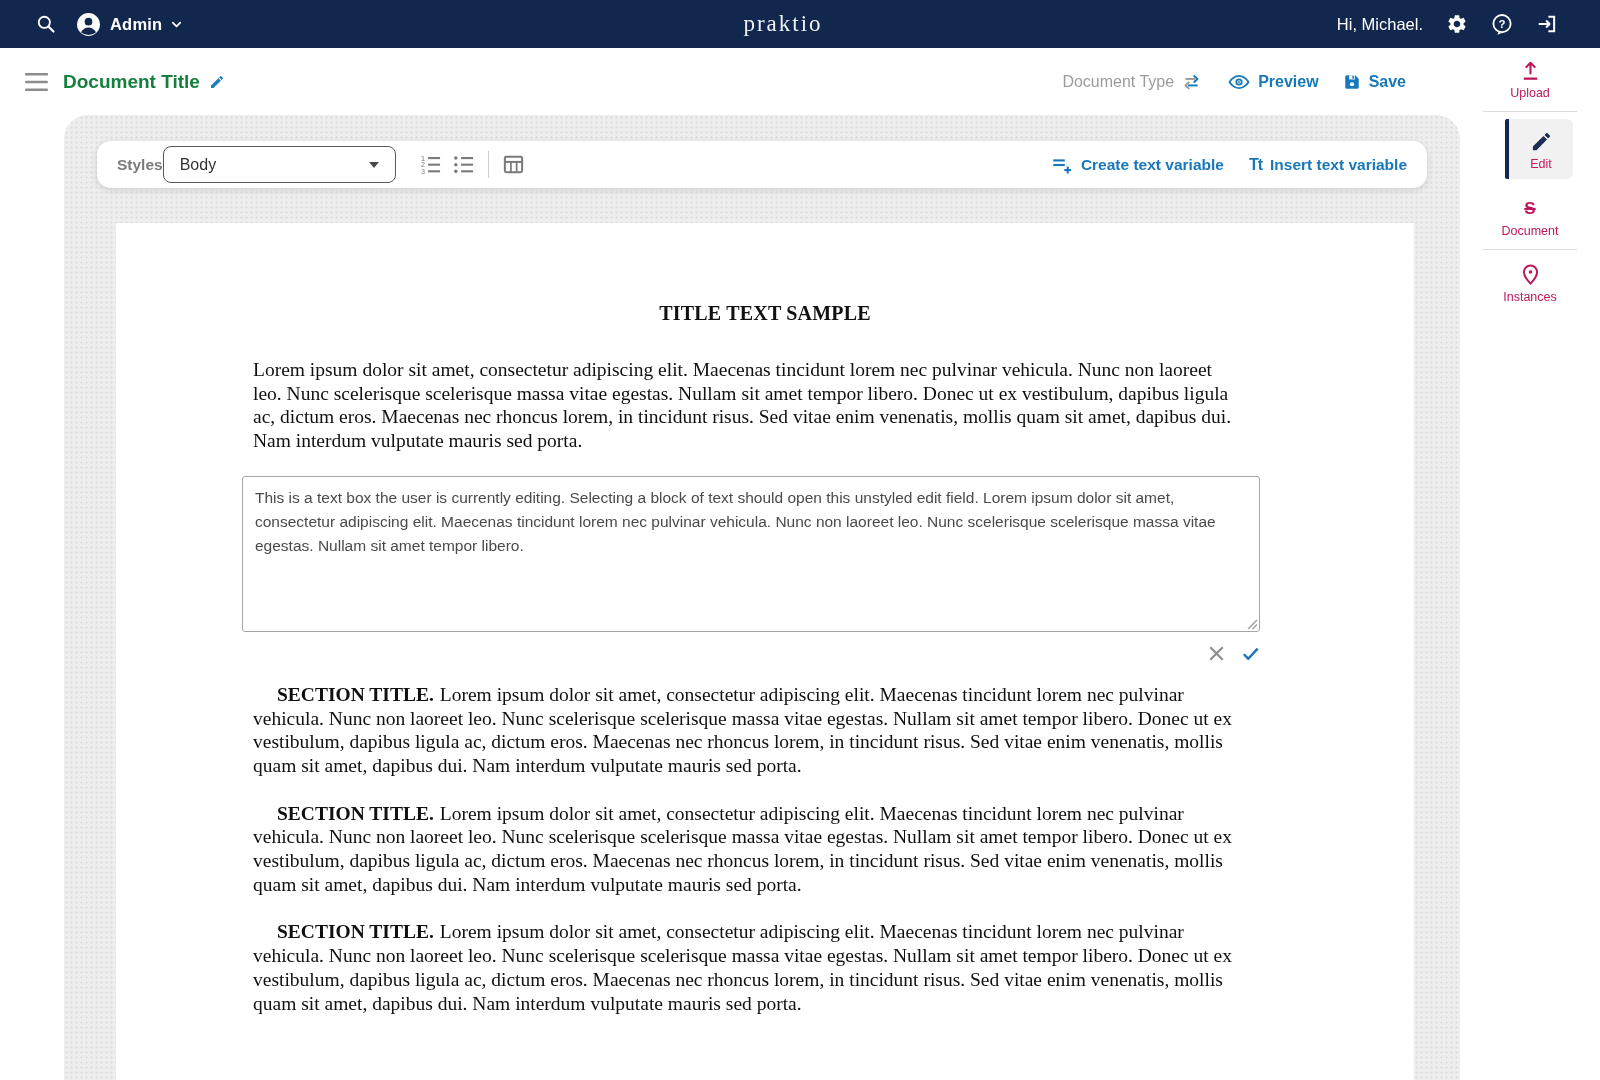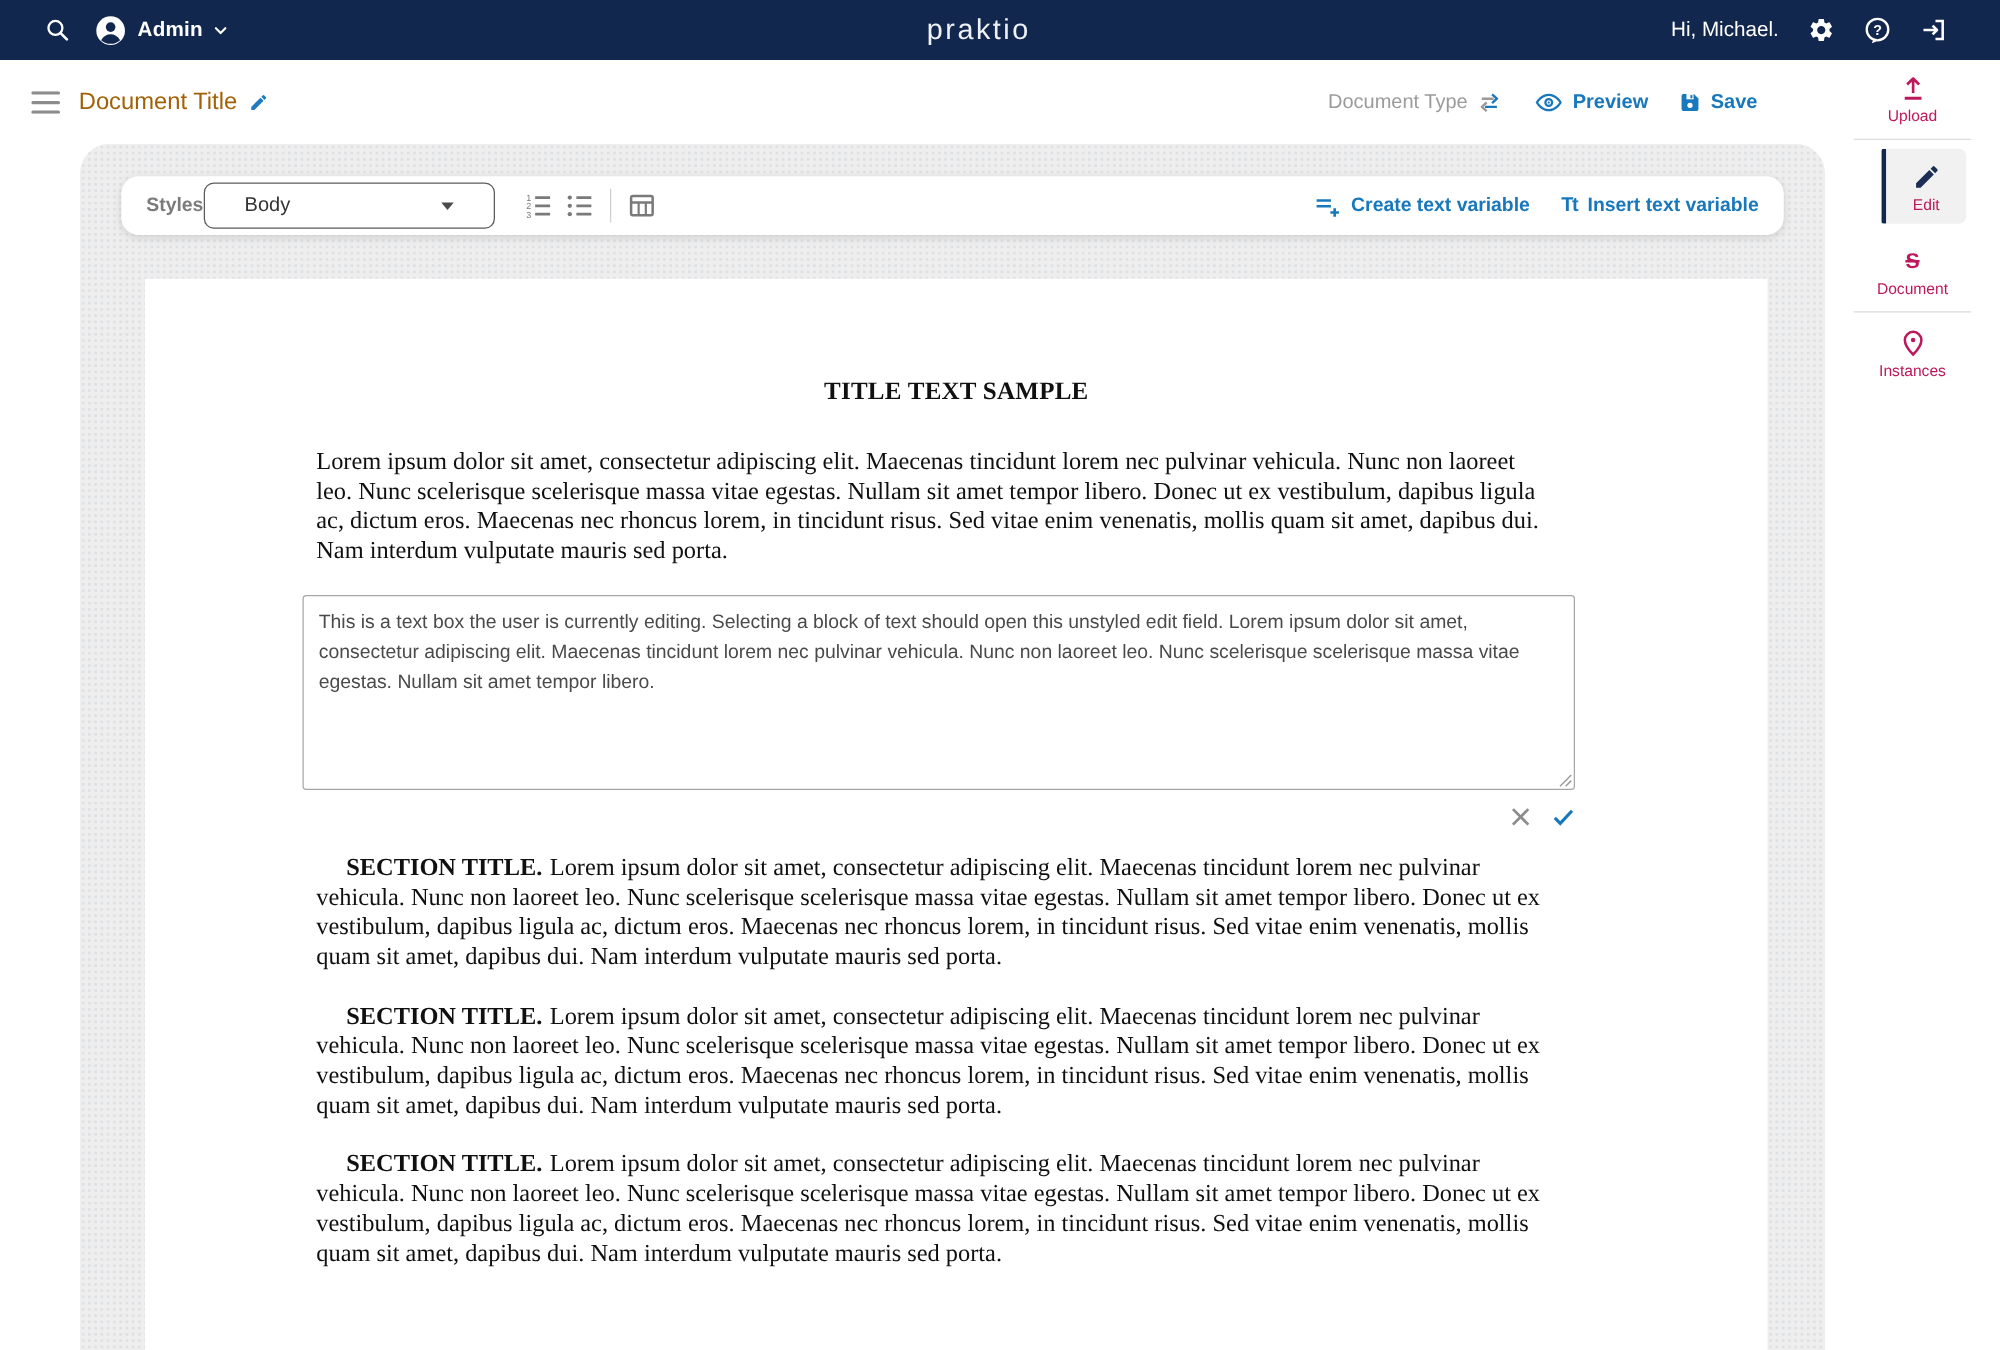--- a/index.html
+++ b/index.html
@@ -10,31 +10,31 @@
   
   .topbar { position:absolute; top:0; left:0; width:1600px; height:48px;
             background:#12274e; color:#fff; display:flex; align-items:center; }
   .tb-left { display:flex; align-items:center; padding-left:36px; }
   .tb-search { width:20px; height:20px; margin-right:20px; cursor:pointer; }
   .tb-avatar { width:25px; height:25px; margin-right:9px; }
   .tb-user { font-size:16.5px; font-weight:bold; letter-spacing:.2px; }
   .tb-chevron { width:15px; height:15px; margin-left:7px; }
   .user-menu { display:flex; align-items:center; cursor:pointer; }
   .brand { position:absolute; left:783px; top:50%; transform:translate(-50%,-50%);
-           font-family:Liberation Sans, sans-serif; font-size:23px; letter-spacing:2px;
+           font-family:Liberation Serif, serif; font-size:23px; letter-spacing:2px;
            color:#eef1f5; }
   .tb-right { margin-left:auto; display:flex; align-items:center; gap:23px; padding-right:42px; }
   .tb-greeting { font-size:16.5px;margin-left:18px; }
   .tb-ico { width:22px; height:22px; cursor:pointer; display:block; }
 
   
   .header { position:absolute; top:48px; left:0; width:1460px; height:67px; background:#fff;
             display:flex; align-items:center; }
   .hamburger { width:23px; height:18px; margin-left:25px; cursor:pointer; }
-  .doc-title { margin-left:15px; font-size:19px; font-weight:normal; color:#a16207; }
+  .doc-title { margin-left:15px; font-size:19px; font-weight:bold; color:#15803d; }
   .title-pencil { width:16px; height:16px; margin-left:9px; color:#1e7dc0; cursor:pointer; }
   .header-actions { position:absolute; right:54px; display:flex; align-items:center; }
   .doc-type { display:flex; align-items:center; color:#9b9b9b; font-size:16px; cursor:pointer; }
   .swap-ico { width:19px; height:16px; margin-left:8px; }
   .hdr-btn { display:flex; gap:8px; color:#1878bb; font-weight:bold;
              font-size:16px; cursor:pointer; }
   .hdr-btn.preview { margin-left:27px; }
   .hdr-btn.save { margin-left:24px; }
   .eye-ico { width:22px; height:18px; }
   .save-ico { width:18px; height:18px; }
@@ -57,21 +57,21 @@
           background:#eeeeef; border-radius:24px;
           background-image:radial-gradient(circle, rgba(120,130,140,.13) 1px, transparent 1.2px);
           background-size:5px 5px; }
 
   
   .pill { position:absolute; left:33px; right:33px; top:26px; height:47px; background:#fff;
           border-radius:14px; box-shadow:0 2px 7px rgba(0,0,0,.13);
           display:flex; align-items:center; padding:0 20px; }
   .styles-label { font-size:15.5px; font-weight:bold; color:#7b7b7b; margin-right:0; }
   .style-select { width:233px; height:37px; border:1px solid #5a5a5a; border-radius:8px;
-                  display:flex; align-items:center; padding:0 32px; font-size:16px; color:#333;
+                  display:flex; align-items:center; padding:0 16px; font-size:16px; color:#333;
                   background:#fff; cursor:pointer; }
   .caret { margin-left:auto; width:0; height:0; border-left:5px solid transparent;
            border-right:5px solid transparent; border-top:6px solid #4a4a4a; }
   .tool-ico { width:23px; height:23px; color:#7a7a7a; cursor:pointer; }
   .tool-ico.first { margin-left:23px; }
   .tool-ico + .tool-ico { margin-left:10px; }
   .pill-vdiv { width:1px; height:27px; background:#cfcfcf; margin:0 13px; }
   .pill-right { margin-left:auto; display:flex; align-items:center; gap:25px; }
   .var-btn { display:flex; align-items:center; gap:8px; color:#1878bb; font-weight:bold;
              font-size:15.5px; cursor:pointer; }

